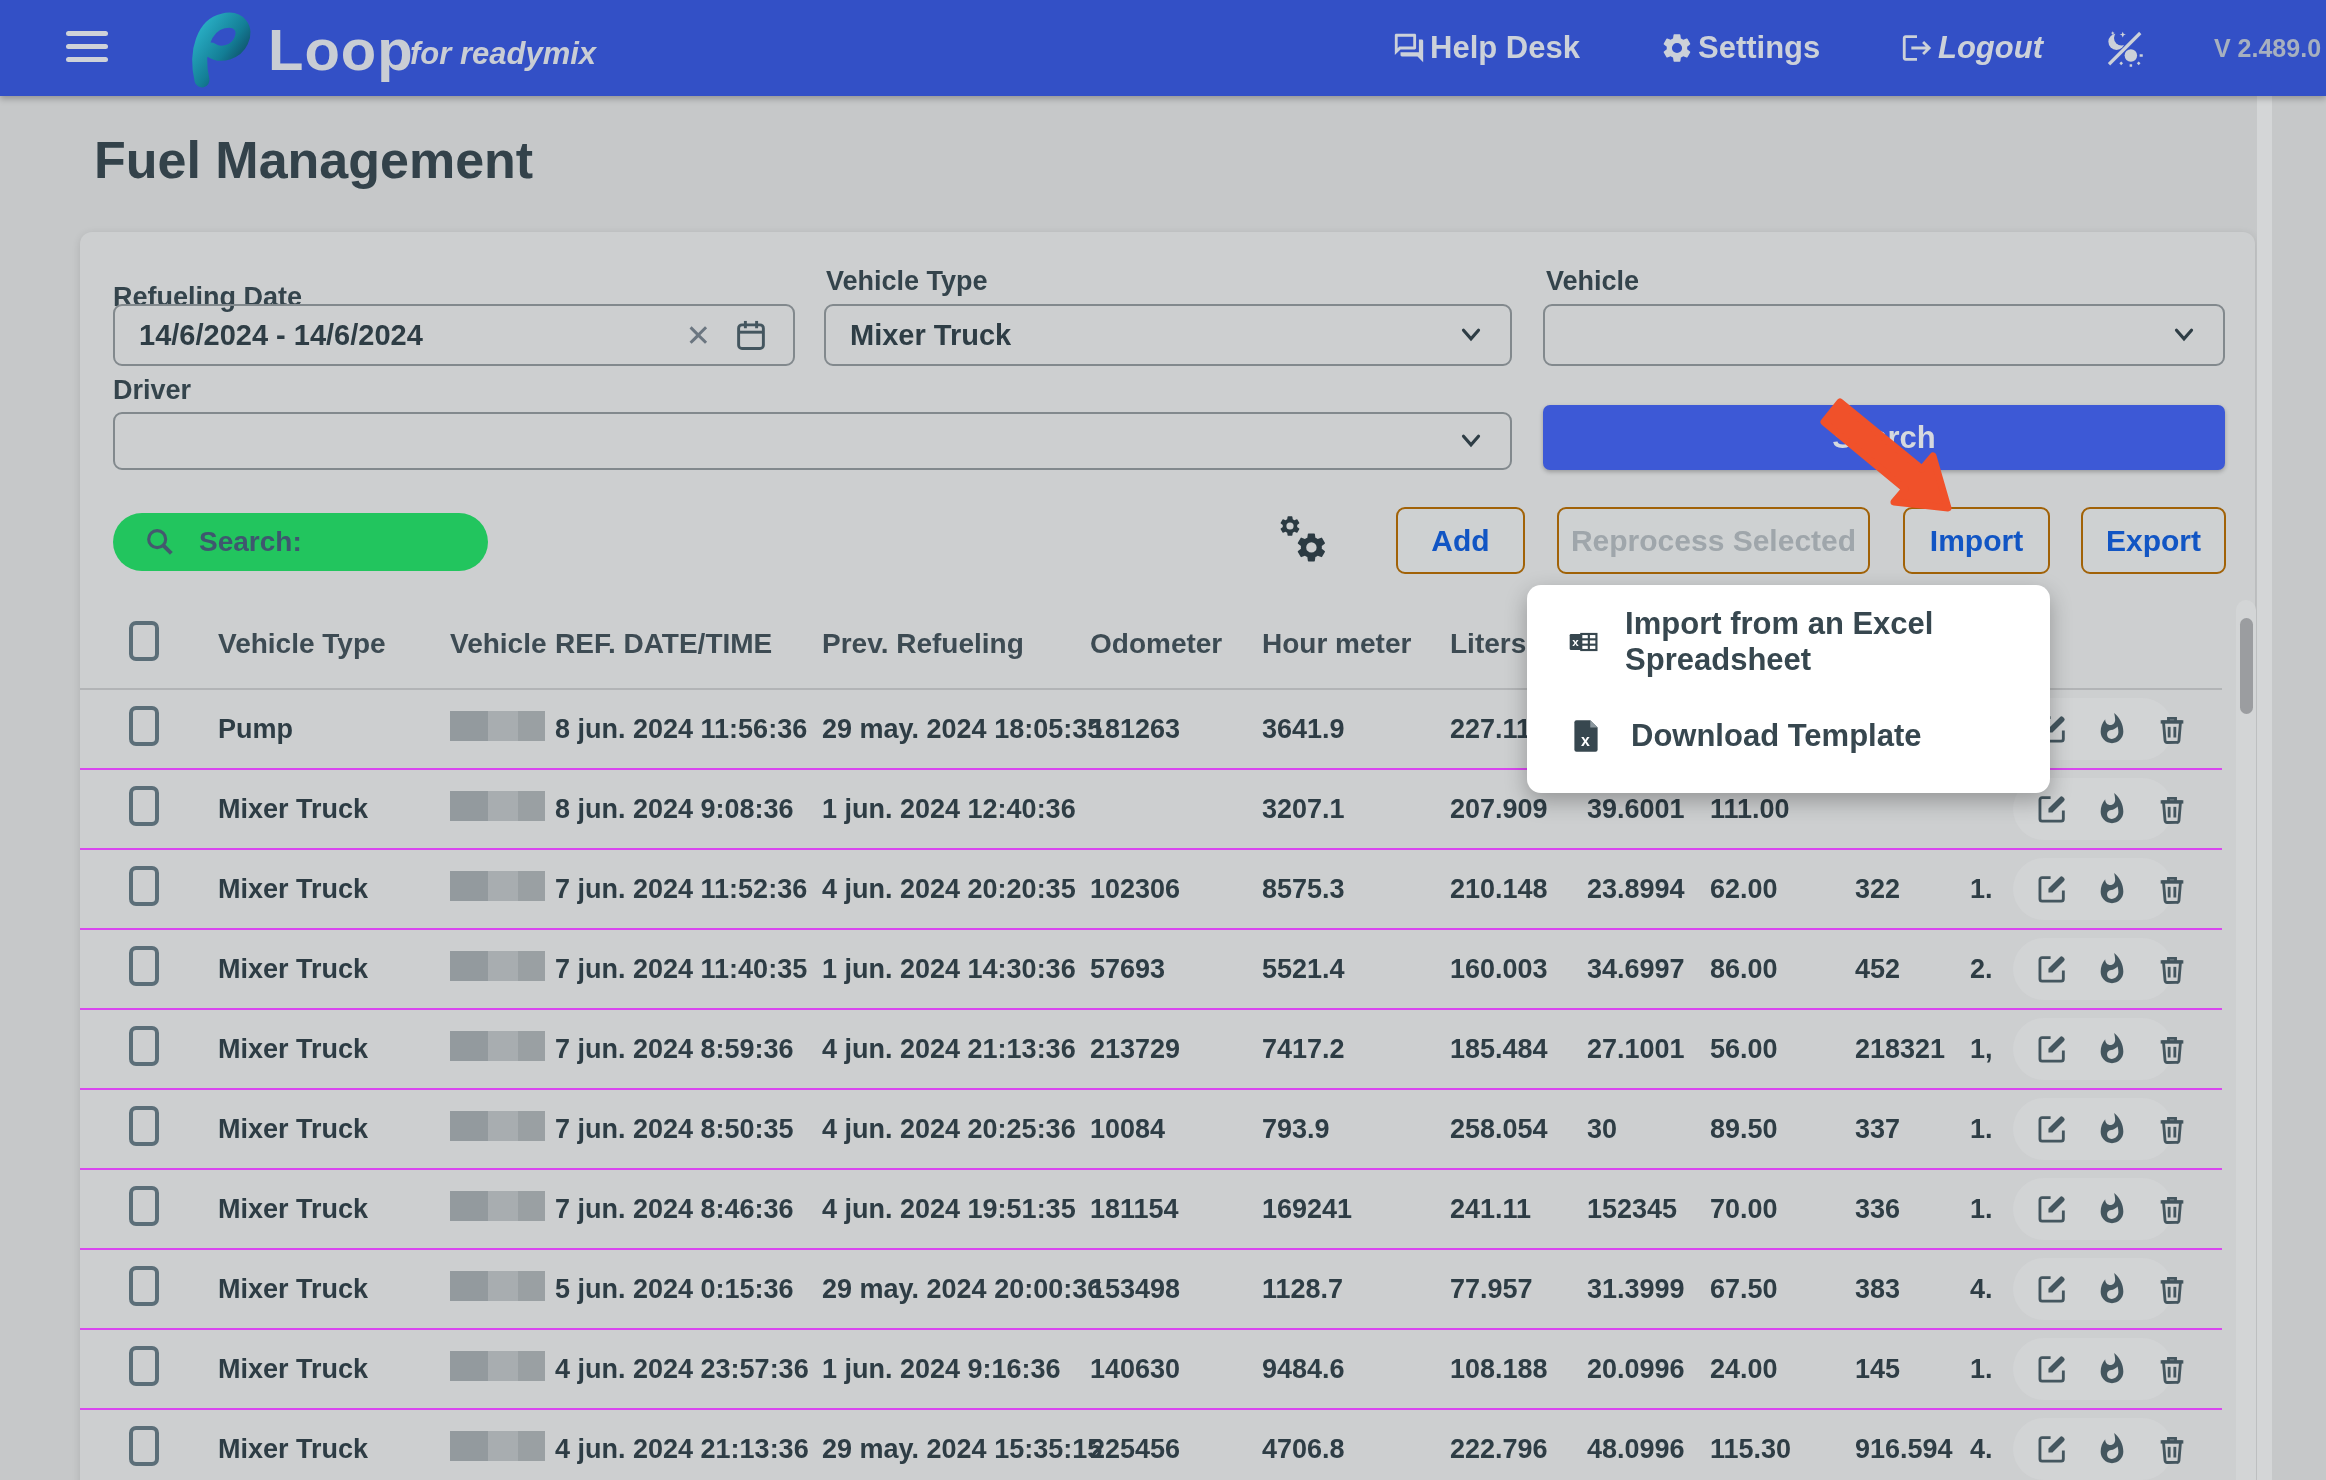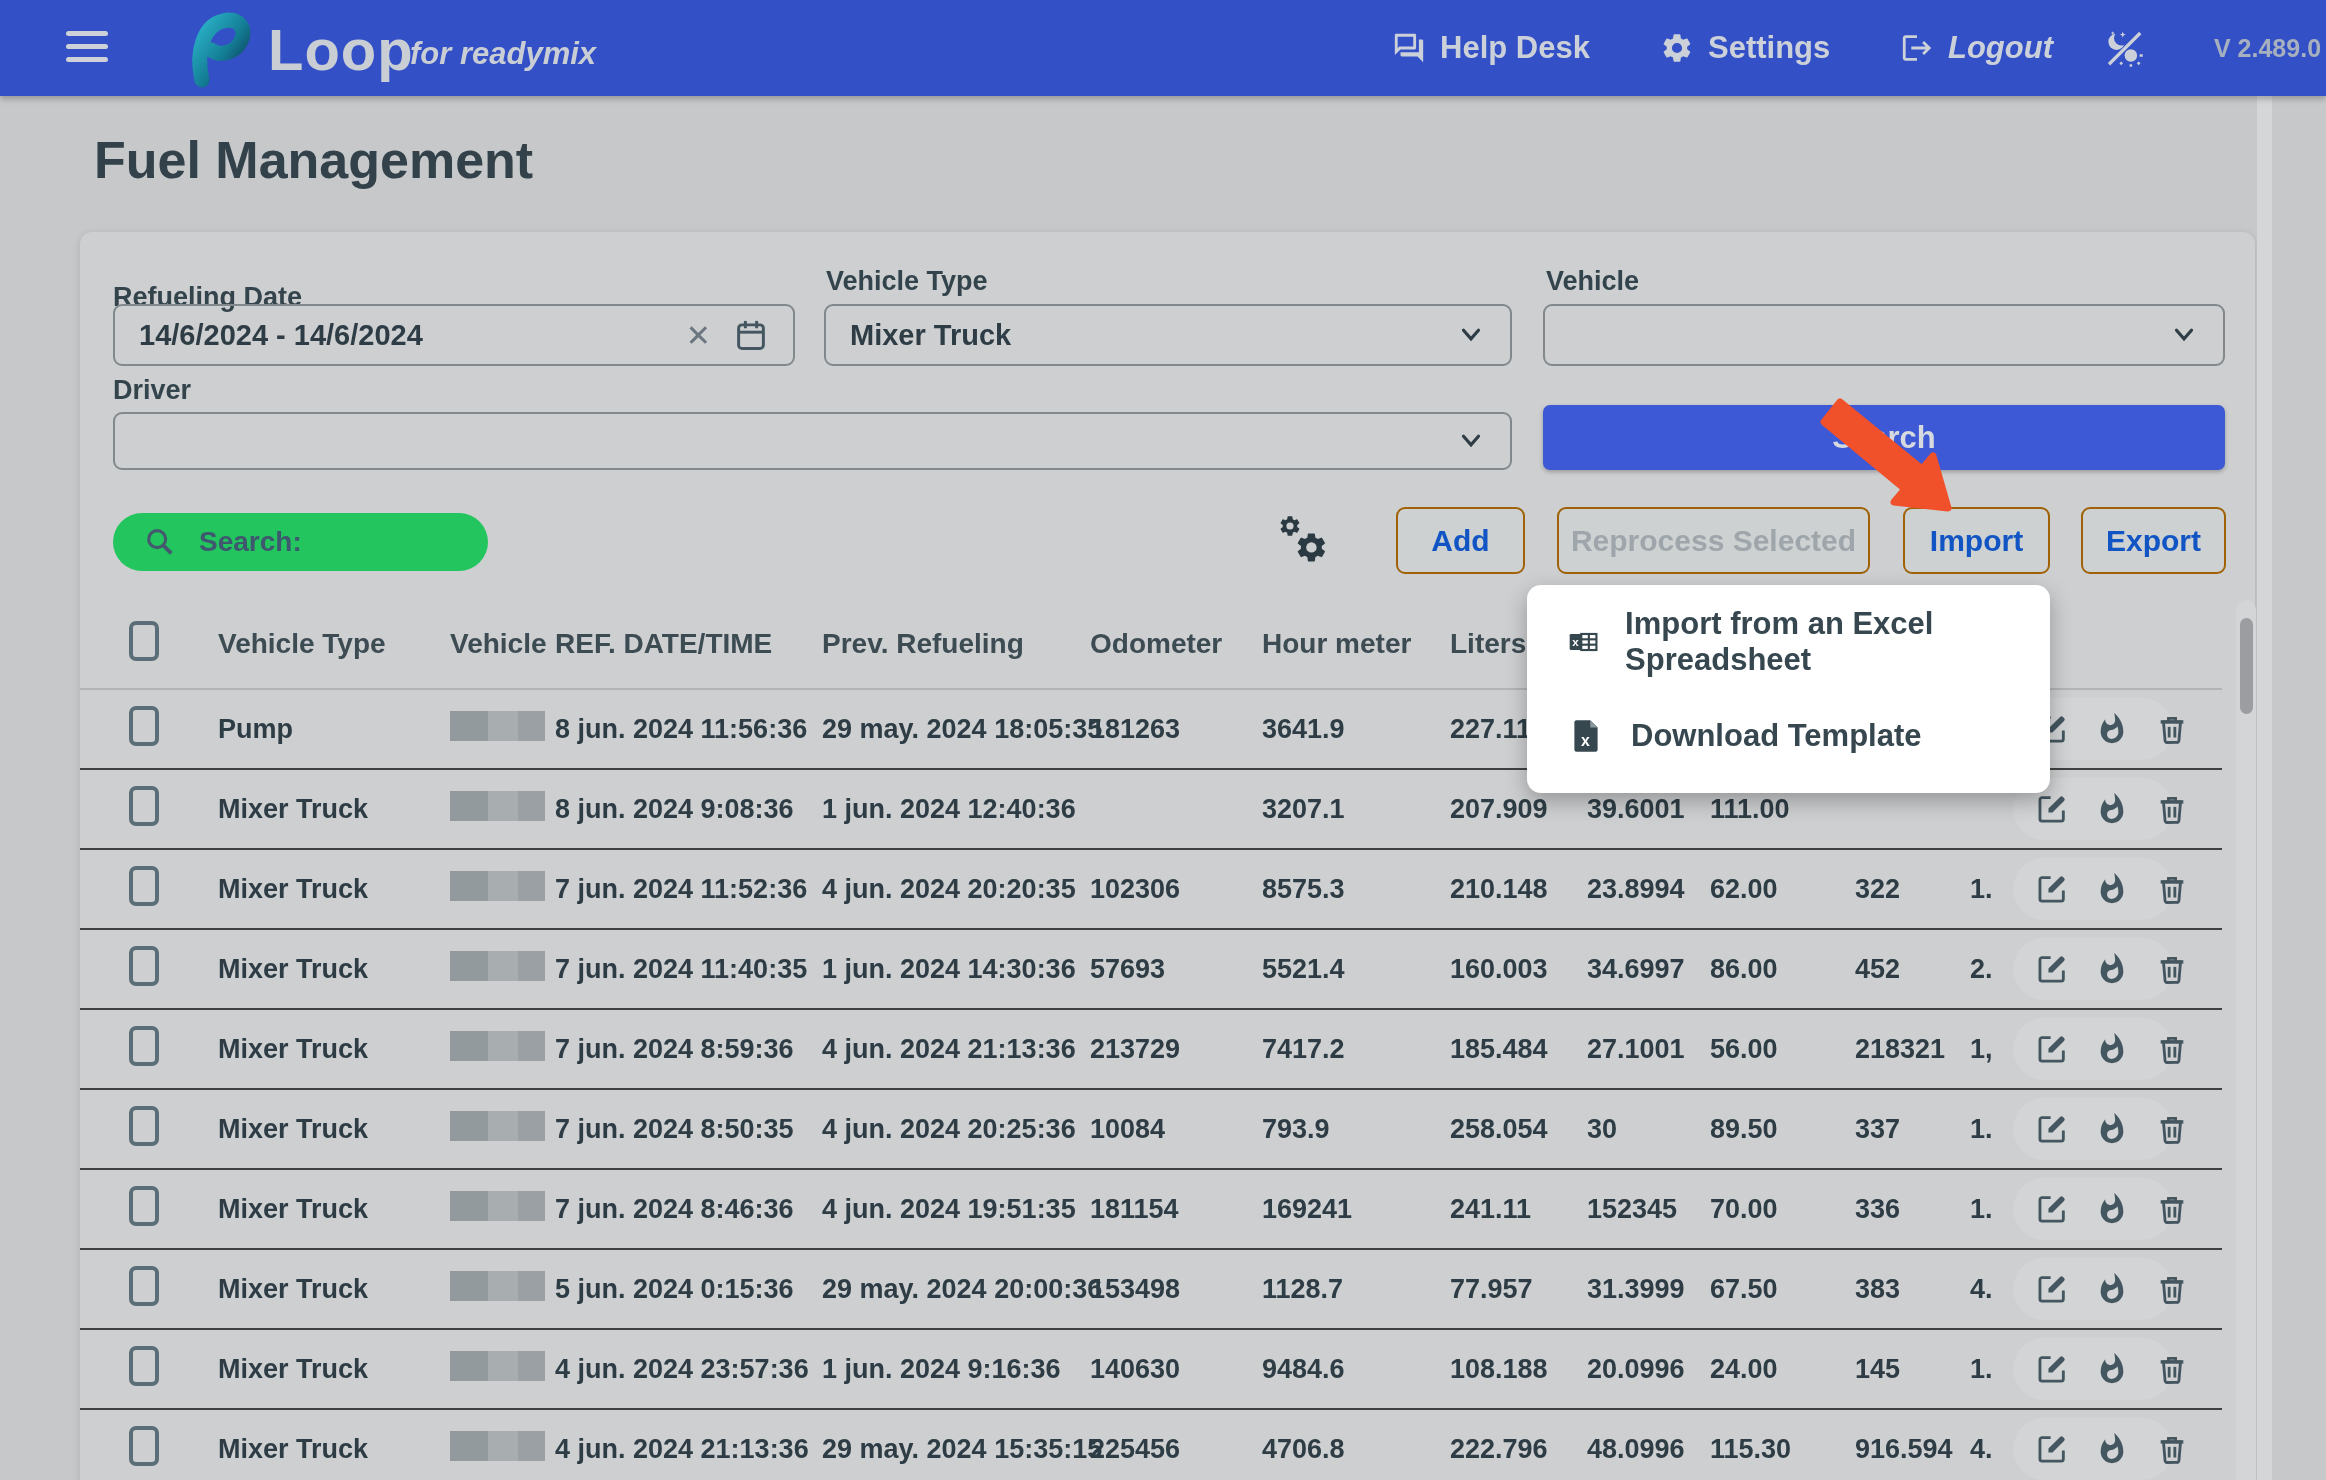--- a/index.html
+++ b/index.html
@@ -3,21 +3,21 @@
 <meta charset="utf-8">
 <style>
   html,body{margin:0;padding:0;background:#9fa1a3;}
   *{box-sizing:border-box;}
   .screen{position:relative;width:2326px;height:1480px;overflow:hidden;
     background:#c6c8c9;font-family:"Liberation Sans",sans-serif;}
 
   
   .nav{position:absolute;left:0;top:0;width:2326px;height:96px;background:#3350c6;
     box-shadow:0 3px 6px rgba(0,0,0,.25);z-index:20;}
-  .nav .item{position:absolute;top:0;height:96px;display:flex;align-items:center;gap:14px;
+  .nav .item{position:absolute;top:0;height:96px;display:flex;align-items:center;gap:4px;
     color:#ccd1d9;font-size:31px;font-weight:700;cursor:pointer;}
   .hamburger{position:absolute;left:66px;top:31px;width:42px;cursor:pointer;}
   .hamburger div{height:5px;background:#ced2d8;border-radius:3px;margin-bottom:8px;}
   .logo-swirl{position:absolute;left:188px;top:8px;}
   .brand{position:absolute;left:268px;top:16px;font-size:58px;font-weight:800;color:#c9cdd4;letter-spacing:1px;}
   .brand-suffix{position:absolute;left:410px;top:36px;font-size:31px;font-style:italic;font-weight:600;color:#c9cdd4;}
   .nav-version{font-size:25px !important;color:#a7b0bf !important;}
   .nav svg{flex:0 0 auto;}
   .logout-label{font-style:italic;font-weight:800;}
 
@@ -47,21 +47,21 @@
     background:rgba(210,212,214,.35);font-family:"Liberation Sans",sans-serif;
     font-size:30px;font-weight:700;color:#1155c4;cursor:pointer;}
   .tbtn.disabled{color:#9fa6ab;cursor:default;}
 
   
   .grid-row{display:grid;grid-template-columns:89px 232px 105px 267px 268px 172px 188px 137px 123px 145px 115px 43px 160px;
     padding-left:49px;align-items:center;}
   .thead{position:absolute;left:0;top:368px;width:2142px;height:90px;border-bottom:2px solid #b2b4b6;}
   .th{font-size:28px;font-weight:700;color:#3d4b53;}
   .tbody{position:absolute;left:0;top:458px;width:2142px;}
-  .tr{height:80px;border-bottom:2px solid #404040;}
+  .tr{height:80px;border-bottom:2px solid #d946ef;}
   .td{font-size:27px;font-weight:700;color:#2e3d45;white-space:nowrap;}
   .checkbox{display:inline-block;width:30px;height:40px;border:4px solid #5b6e78;border-radius:7px;cursor:pointer;}
   .redacted{display:inline-block;width:95px;height:30px;
     background:linear-gradient(90deg,#939a9e 0 40%,#a8adb0 40% 72%,#9aa0a3 72%);}
   .actions{display:flex;align-items:center;gap:26px;background:rgba(213,215,216,.6);
     border-radius:31px;height:62px;padding:0 22px;width:160px;}
   .actions svg{cursor:pointer;flex:0 0 auto;}
 
   
   .tbl-scroll-track{position:absolute;left:2156px;top:368px;width:20px;height:1032px;background:#d3d5d6;border-radius:10px;}

